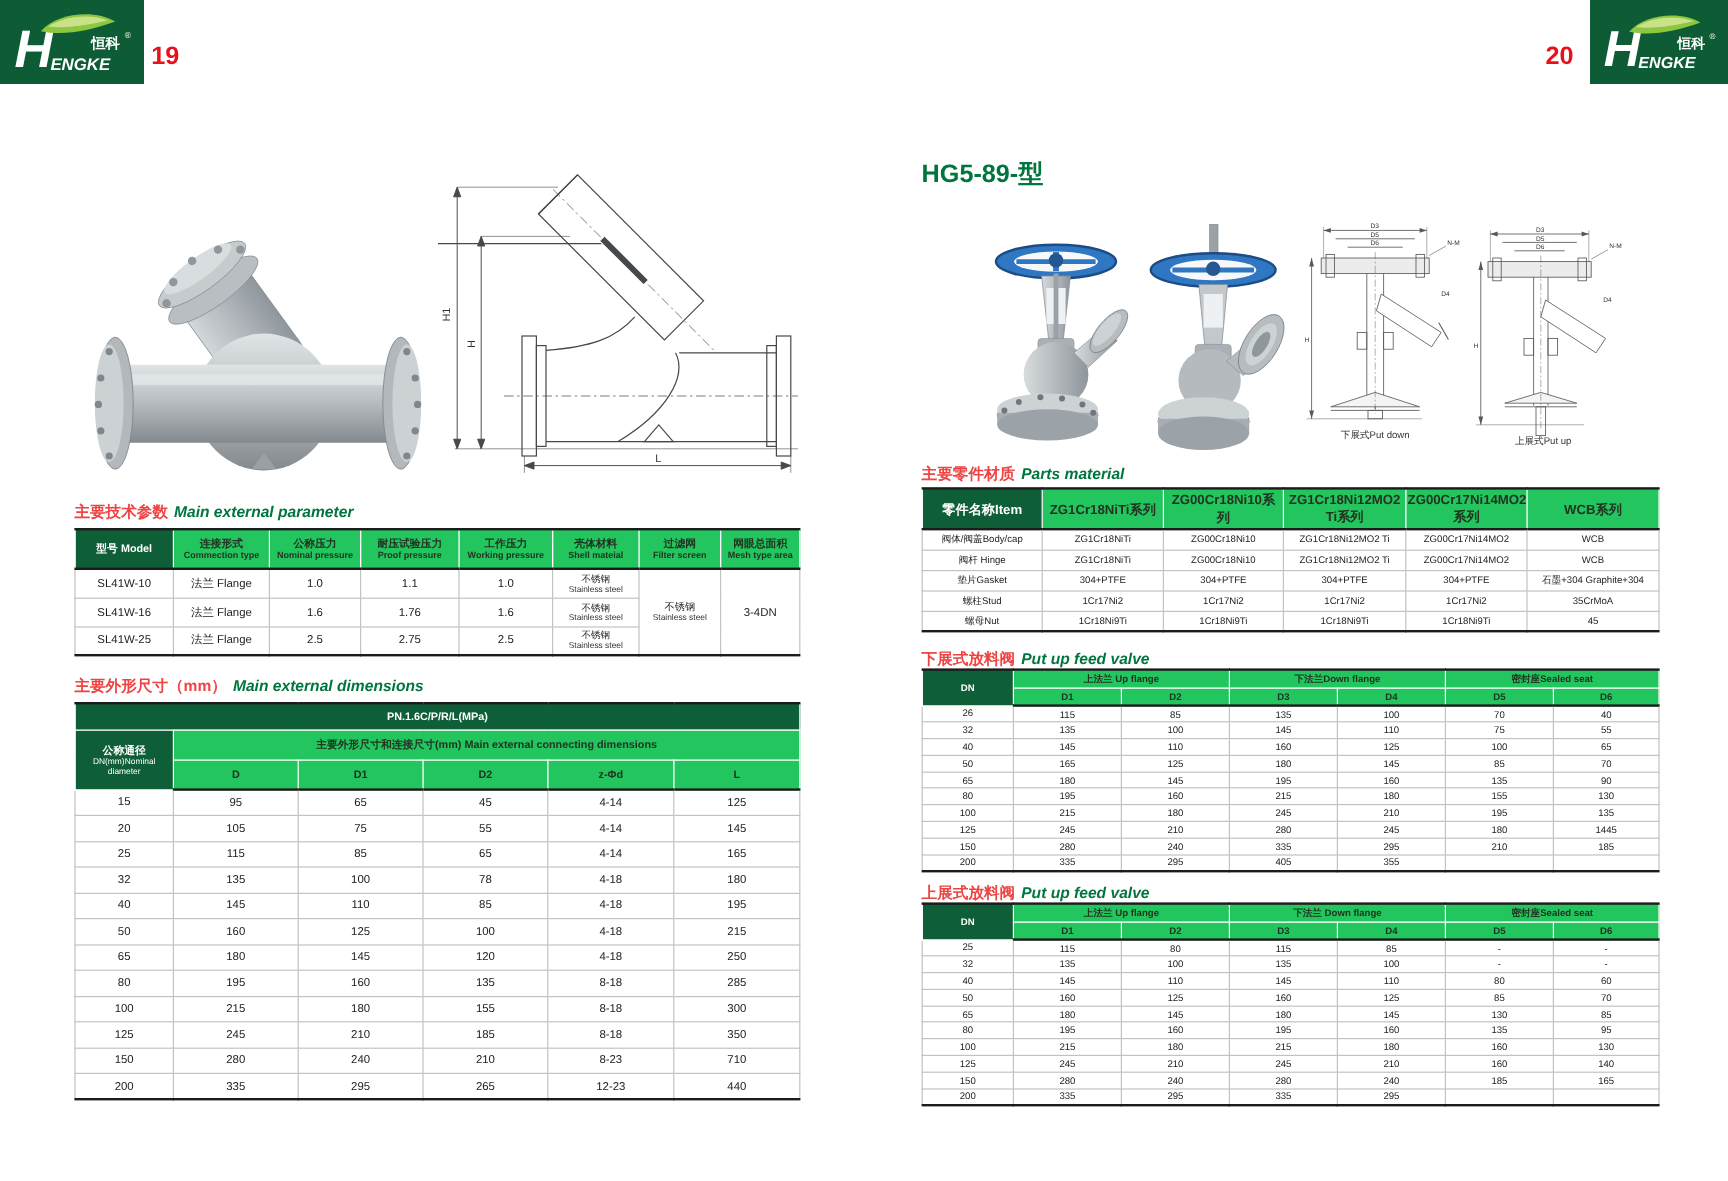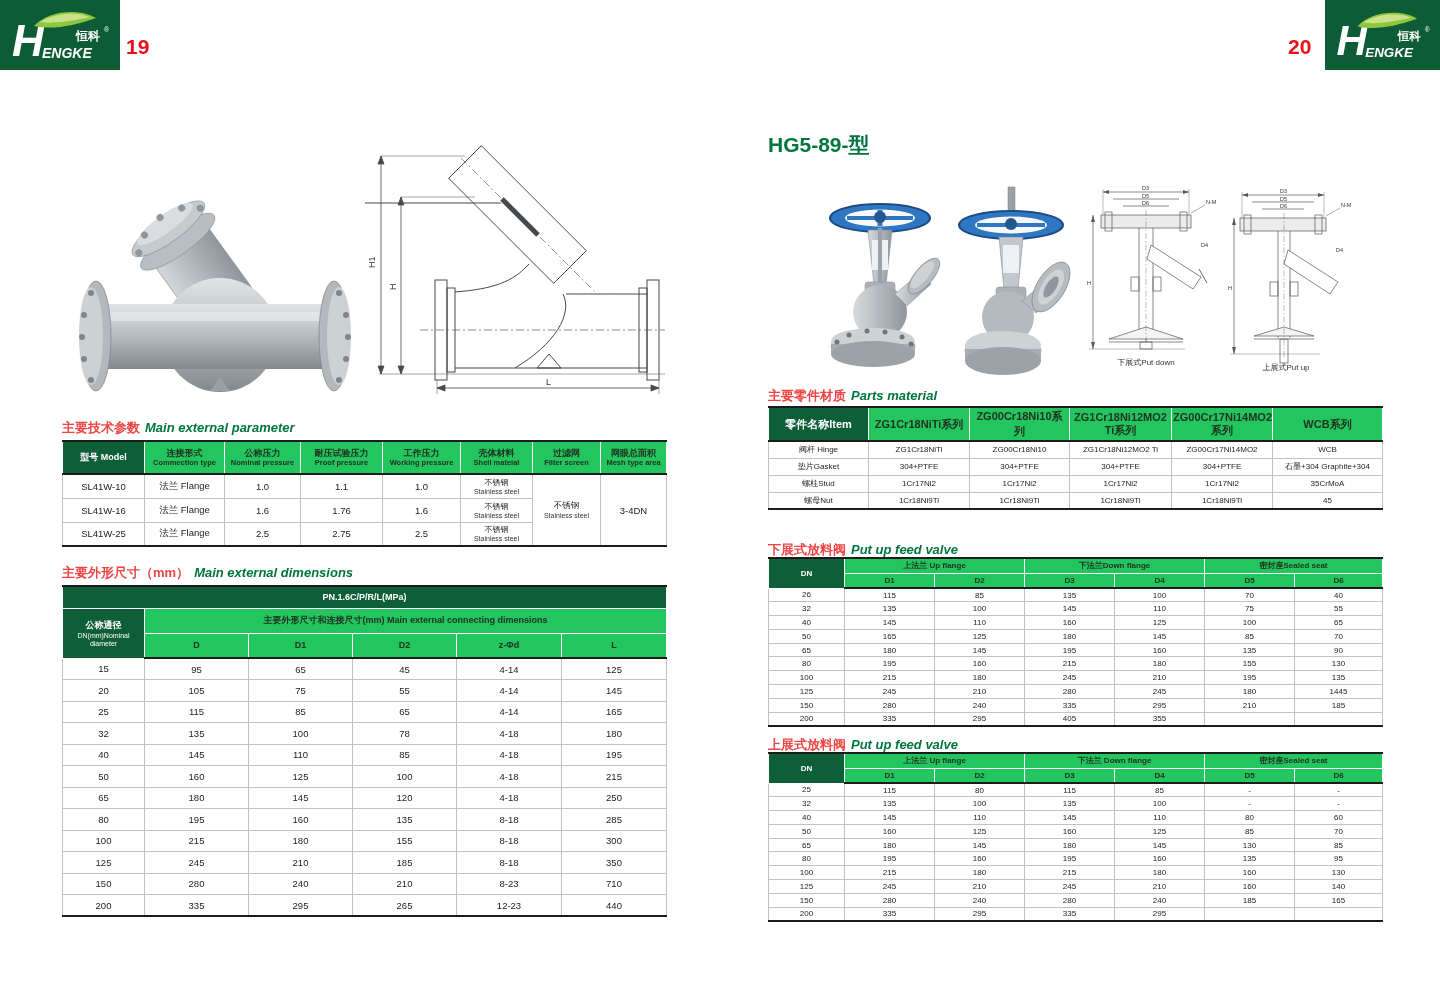--- a/index.html
+++ b/index.html
@@ -522,20 +522,28 @@
           <th class="dk">零件名称Item</th>
           <th>ZG1Cr18NiTi系列</th>
           <th>ZG00Cr18Ni10系列</th>
           <th>ZG1Cr18Ni12MO2 Ti系列</th>
           <th>ZG00Cr17Ni14MO2系列</th>
           <th>WCB系列</th>
         </tr>
       </thead>
       <tbody>
           <tr>
+            <td>阀体/阀盖Body/cap</td>
+            <td>ZG1Cr18NiTi</td>
+            <td>ZG00Cr18Ni10</td>
+            <td>ZG1Cr18Ni12MO2 Ti</td>
+            <td>ZG00Cr17Ni14MO2</td>
+            <td>WCB</td>
+          </tr>
+          <tr>
             <td>阀杆 Hinge</td>
             <td>ZG1Cr18NiTi</td>
             <td>ZG00Cr18Ni10</td>
             <td>ZG1Cr18Ni12MO2 Ti</td>
             <td>ZG00Cr17Ni14MO2</td>
             <td>WCB</td>
           </tr>
           <tr>
             <td>垫片Gasket</td>
             <td>304+PTFE</td>

